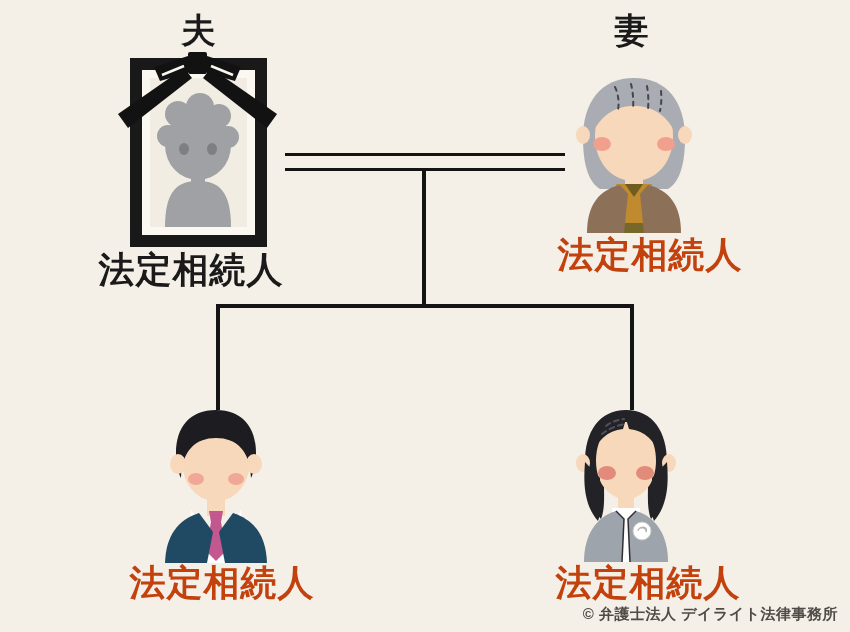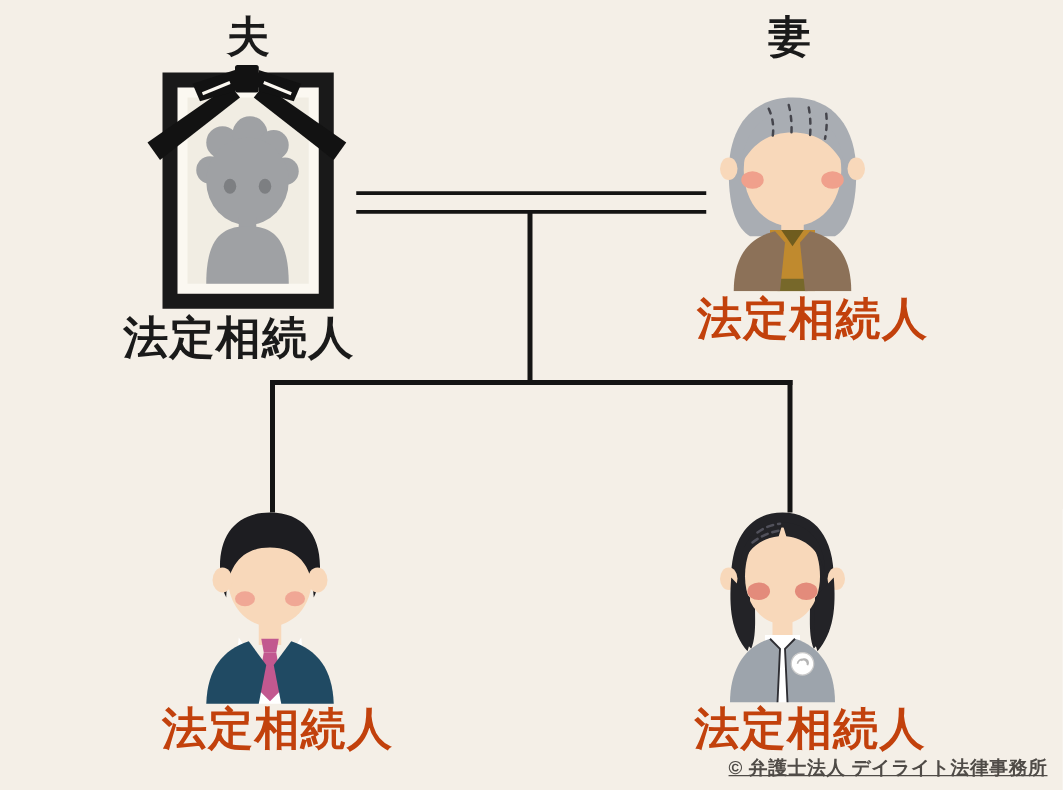--- a/index.html
+++ b/index.html
@@ -37,21 +37,20 @@
   .status-heir{color:#c2410c;}
   .illustration{position:absolute;}
   .copyright{
     position:absolute;
     right:12px;
     top:605px;
     font-size:15px;
     font-weight:bold;
     color:#4F4B47;
     letter-spacing:0.5px;
-    text-decoration:underline;
   }
 </style>
 </head>
 <body>
 
 <div class="canvas">
 
   <div class="person-label" style="left:199px;top:12px">夫</div>
   <div class="person-label" style="left:632px;top:12px">妻</div>
 

